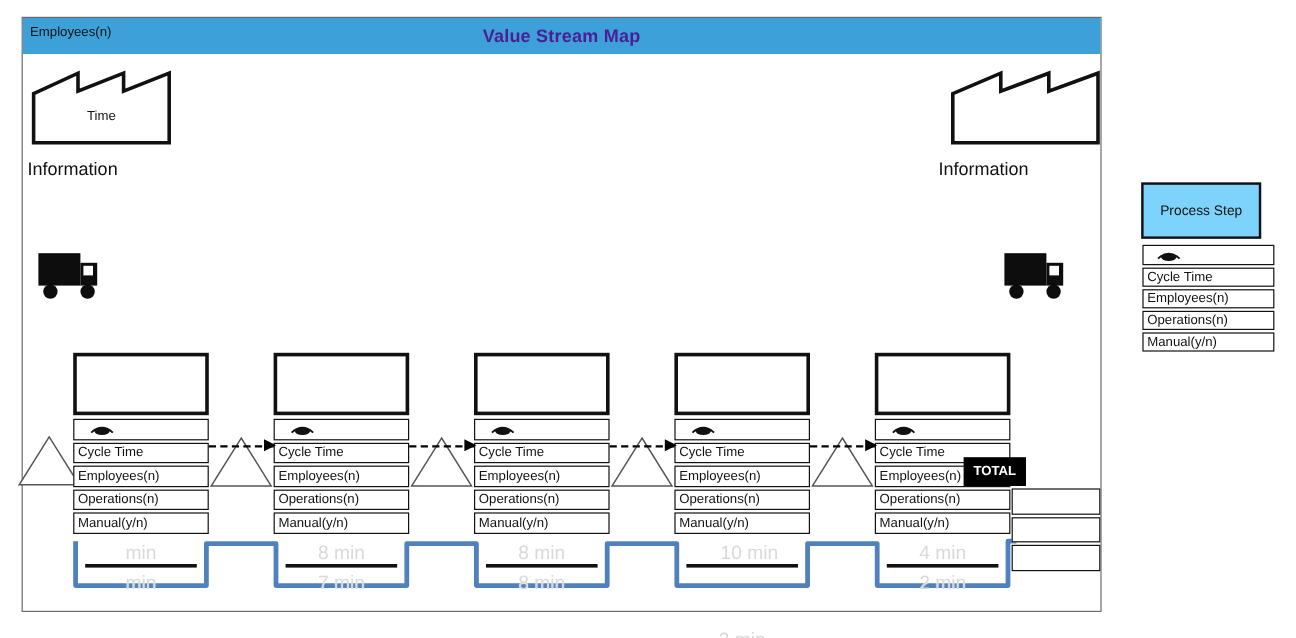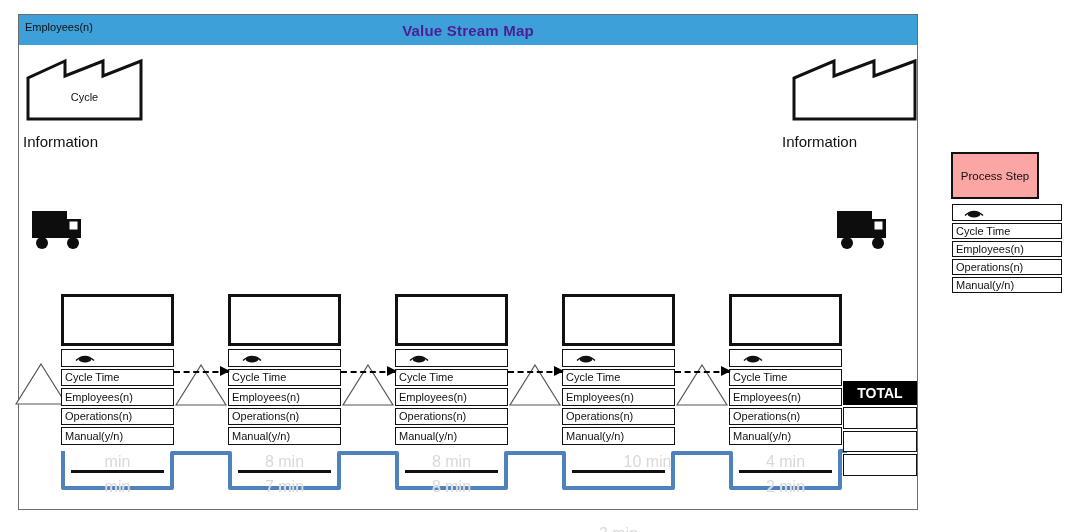--- a/index.html
+++ b/index.html
@@ -27,44 +27,44 @@
   .triangle { position:absolute; width:52px; height:42px; z-index:1; }
 
   .arrow { position:absolute; height:0; border-top:2.6px dashed #000; z-index:3; }
   .arrow .head { position:absolute; right:-2px; top:-6.6px; width:0; height:0; border-left:10px solid #000; border-top:5.3px solid transparent; border-bottom:5.3px solid transparent; }
 
   .timeline-svg { position:absolute; left:0; top:0; width:898px; height:494px; z-index:1; pointer-events:none; }
 
   .valley-text { position:absolute; width:109px; height:12px; text-align:center; font-size:16px; color:#d9d9d9; text-shadow:0 1px 1px #ffffff; z-index:2; }
   .valley-divider { position:absolute; height:3px; background:#111; z-index:2; }
 
-  .total-header { position:absolute; left:824px; top:366px; width:74px; height:24px; background:#000; color:#fff; font-weight:bold; font-size:14px; display:flex; align-items:center; justify-content:center; z-index:4; }
+  .total-header { position:absolute; left:784px; top:366px; width:52px; height:24px; background:#000; color:#fff; font-weight:bold; font-size:11px; display:flex; align-items:center; justify-content:center; z-index:4; }
   .total-cell { position:absolute; left:824px; width:74px; border:1.8px solid #111; background:#fff; z-index:4; }
 
   .legend { position:absolute; left:951px; top:152px; width:114px; }
-  .legend-title { width:88px; height:47px; border:2.6px solid #111; background:#fca5a5; display:flex; align-items:center; justify-content:center; font-size:11.5px; color:#111; }
+  .legend-title { width:100px; height:47px; border:2.6px solid #111; background:#7dd3fc; display:flex; align-items:center; justify-content:center; font-size:11.5px; color:#111; }
   .legend-rows { margin-top:5px; margin-left:1px; width:110px; }
   .legend-rows .cell { width:110px; height:16px; }
   .legend-rows .cell.eye-row { height:17px; padding-left:10px; }
 </style>
 </head>
 <body>
 
 <div class="canvas">
 
   <div class="titlebar" id="titlebar" style="background: rgb(62, 160, 216);">
     <span class="left-label">Employees(n)</span>
     <span class="title">Value Stream Map</span>
   </div>
 
   <div class="factory" style="left:7px; top:39px; width:117px; height:67px;">
     <svg width="117" height="67" viewBox="0 0 117 67">
       <polygon points="2,65 2,24 39,7 39,22 77,7 77,22 115,7 115,65" fill="#ffffff" stroke="#111" stroke-width="3"></polygon>
     </svg>
-    <div class="flabel">Cycle</div>
+    <div class="flabel">Time</div>
   </div>
 
   <div class="factory" style="left:773px; top:39px; width:125px; height:67px;">
     <svg width="125" height="67" viewBox="0 0 125 67">
       <polygon points="2,65 2,24 42,7 42,22 82,7 82,22 123,7 123,65" fill="#ffffff" stroke="#111" stroke-width="3"></polygon>
     </svg>
   </div>
 
   <div class="info-label" style="left:4px; top:118px;">Information</div>
   <div class="info-label" style="left:763px; top:118px;">Information</div>
@@ -203,21 +203,21 @@
   <div id="valley-labels-layer">
       <div class="valley-text" style="left: 44px; top: 438px;">min</div>
       <div class="valley-divider" style="left: 52px; top: 455px; width: 93px;"></div>
       <div class="valley-text" style="left: 44px; top: 463px;">min</div>
       <div class="valley-text" style="left: 211px; top: 438px;">8 min</div>
       <div class="valley-divider" style="left: 219px; top: 455px; width: 93px;"></div>
       <div class="valley-text" style="left: 211px; top: 463px;">7 min</div>
       <div class="valley-text" style="left: 378px; top: 438px;">8 min</div>
       <div class="valley-divider" style="left: 386px; top: 455px; width: 93px;"></div>
       <div class="valley-text" style="left: 378px; top: 463px;">8 min</div>
-      <div class="valley-text" style="left: 574px; top: 438px;">10 min</div>
+      <div class="valley-text" style="left: 551px; top: 438px;">10 min</div>
       <div class="valley-divider" style="left: 553px; top: 455px; width: 93px;"></div>
       <div class="valley-text" style="left: 545px; top: 463px; margin-top: 47px;">3 min</div>
       <div class="valley-text" style="left: 712px; top: 438px;">4 min</div>
       <div class="valley-divider" style="left: 720px; top: 455px; width: 93px;"></div>
       <div class="valley-text" style="left: 712px; top: 463px;">2 min</div>
     </div>
 
   <div class="total-header">TOTAL</div>
   <div id="total-cells-layer">
       <div class="total-cell" style="top: 392px; height: 22px;"></div>

